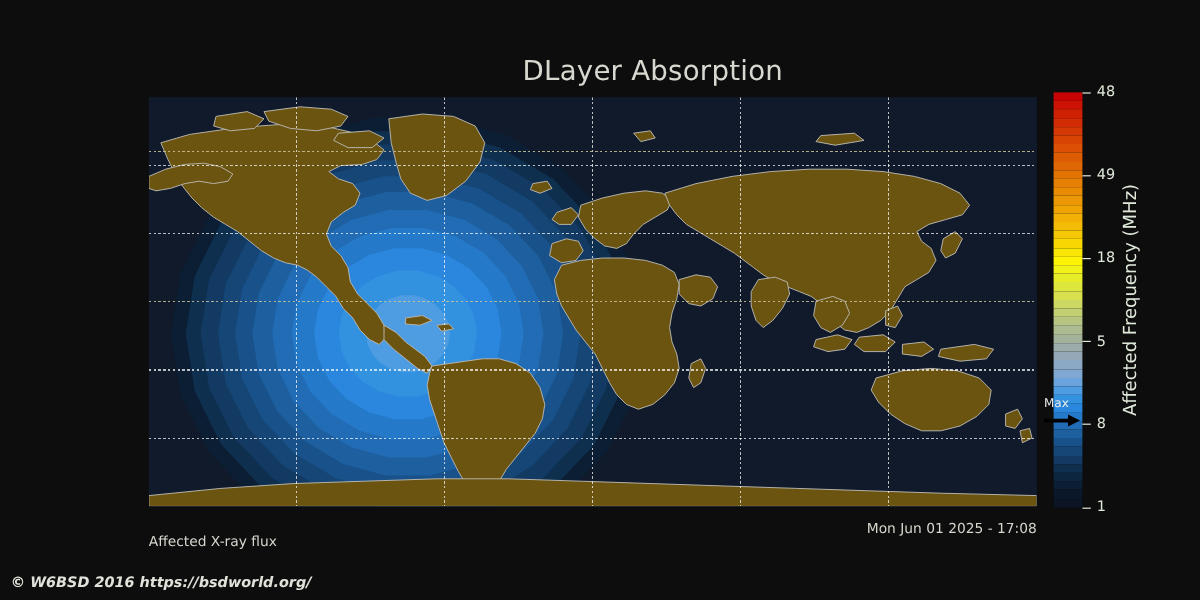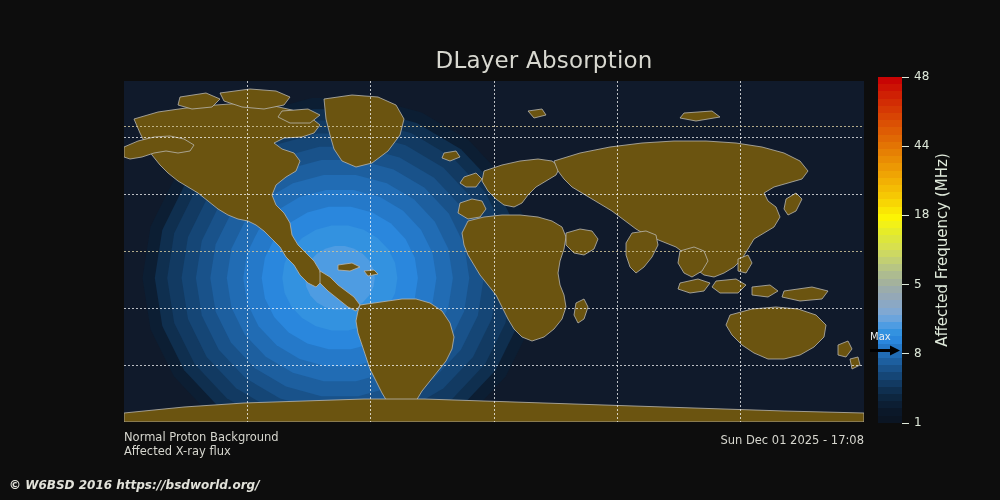--- a/index.html
+++ b/index.html
@@ -340,21 +340,21 @@
       <div class="cb-band" style="height: 7.20833px; background: rgb(11, 24, 41);"></div>
       <div class="cb-band" style="height: 7.20833px; background: rgb(11, 21, 35);"></div>
     </div>
   <div id="cbar-ticks">
       <div class="cb-tick" style="top: 0px;">
         <span class="dash"></span>
         <span class="lbl">48</span>
       </div>
       <div class="cb-tick" style="top: 69.2px;">
         <span class="dash"></span>
-        <span class="lbl">44</span>
+        <span class="lbl">49</span>
       </div>
       <div class="cb-tick" style="top: 138.4px;">
         <span class="dash"></span>
         <span class="lbl">18</span>
       </div>
       <div class="cb-tick" style="top: 207.6px;">
         <span class="dash"></span>
         <span class="lbl">5</span>
       </div>
       <div class="cb-tick" style="top: 276.8px;">
@@ -369,17 +369,16 @@
   <div id="cbar-axis-label">Affected Frequency (MHz)</div>
 
   <div id="max-marker" style="top: 331.869px;">
     <span class="max-label">Max</span>
     <svg class="max-arrow" width="30" height="11" viewBox="0 0 30 11">
       <line x1="0" y1="5.5" x2="22" y2="5.5" stroke="#000000" stroke-width="3"></line>
       <polygon points="20,0.5 30,5.5 20,10.5" fill="#000000"></polygon>
     </svg>
   </div>
 
-  <div class="note" id="note1">Normal Proton Background</div>
   <div class="note" id="note2">Affected X-ray flux</div>
-  <div id="timestamp">Sun Dec 01 2025 - 17:08</div>
+  <div id="timestamp">Mon Jun 01 2025 - 17:08</div>
   <div id="copyright">© W6BSD 2016 https://bsdworld.org/</div>
 </div>
 
 </body></html>

